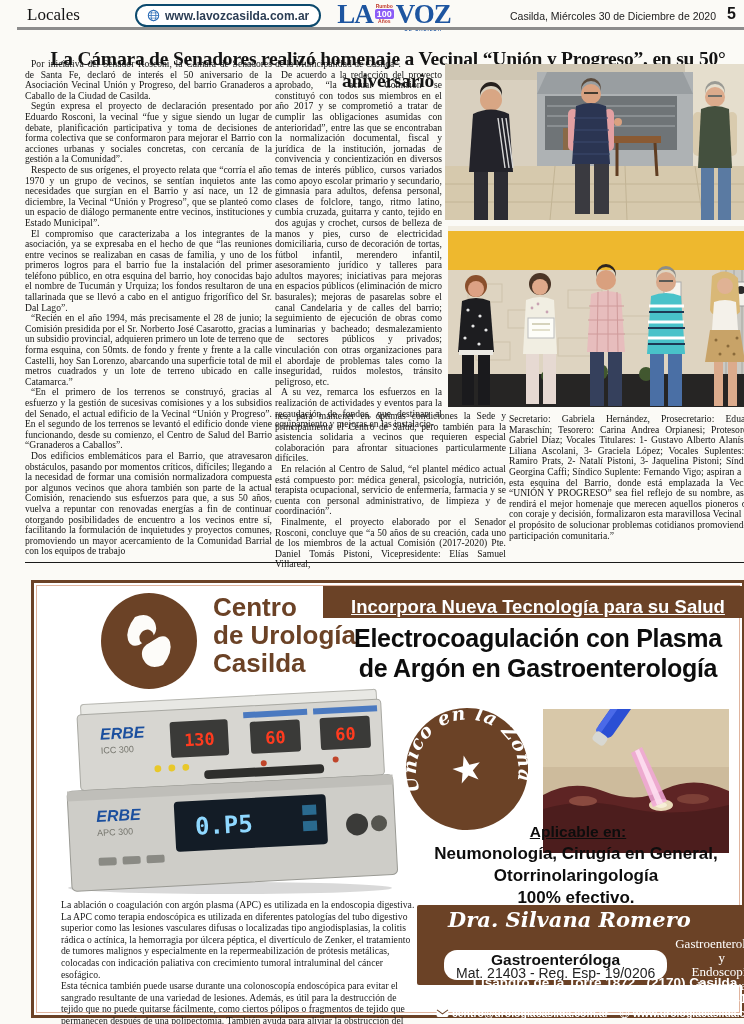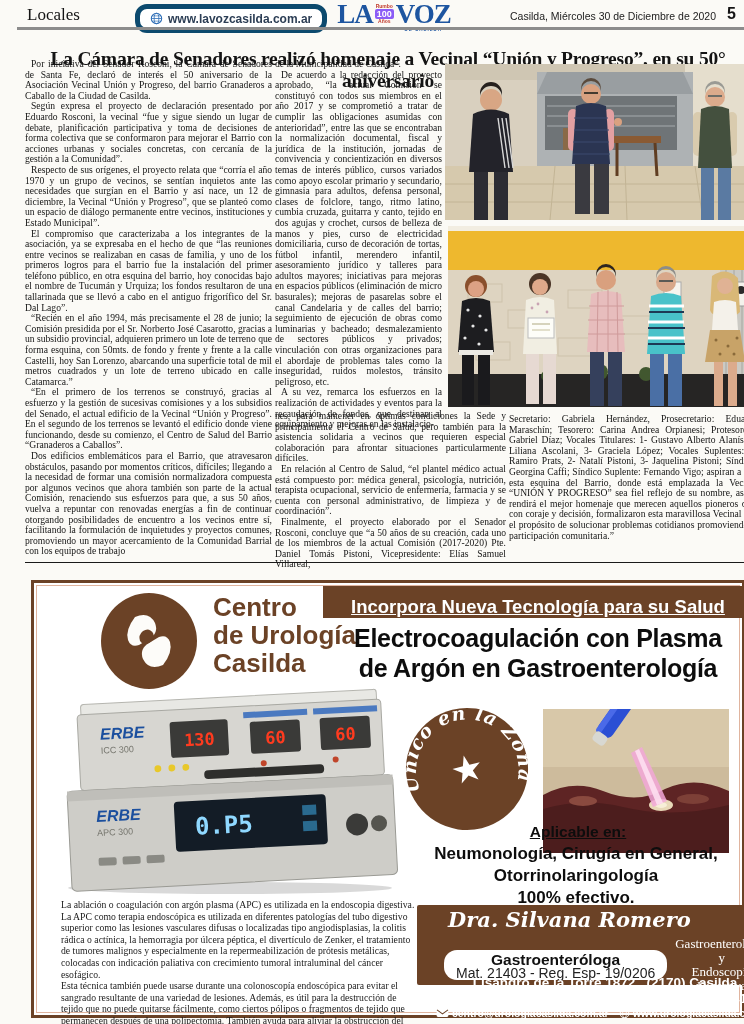--- a/index.html
+++ b/index.html
@@ -2,21 +2,21 @@
 <html lang="es"><head>
 <meta charset="utf-8">
 <style>
   html,body{margin:0;padding:0;background:#e9e7e2;}
   #page{position:relative;width:744px;height:1024px;margin:0 auto;background:#fbfaf6;overflow:hidden;
         font-family:"Liberation Serif",serif;color:#141414;}
   .abs{position:absolute;margin-left:17px;}
 
   
   #section-label{left:10px;top:5px;font-size:17px;}
-  #site-pill{left:118px;top:4px;height:17px;border:5px solid #0c4a6e;border-radius:12px;
+  #site-pill{left:118px;top:4px;height:17px;border:2px solid #0c4a6e;border-radius:12px;
              padding:1px 10px;display:flex;align-items:center;gap:5px;background:#fff;}
   #site-pill span{font-family:"Liberation Sans",sans-serif;font-size:12px;font-weight:bold;color:#2c3e55;}
   #site-pill svg{color:#2a6bb5;}
   #masthead{left:302px;top:1px;width:150px;display:flex;align-items:flex-start;justify-content:center;gap:2px;
             color:#1d55a0;font-weight:bold;}
   #masthead .big{font-size:27px;line-height:26px;letter-spacing:-1px;}
   #logo-badge{display:flex;flex-direction:column;align-items:center;margin-top:3px;}
   #logo-badge .r{font-size:5px;color:#c03a2b;line-height:5px;font-family:"Liberation Sans",sans-serif;}
   #logo-badge .n{font-size:9px;line-height:10px;color:#fff;background:#8b5cf6;border-radius:2px;padding:0 2px;
                  font-family:"Liberation Sans",sans-serif;}

